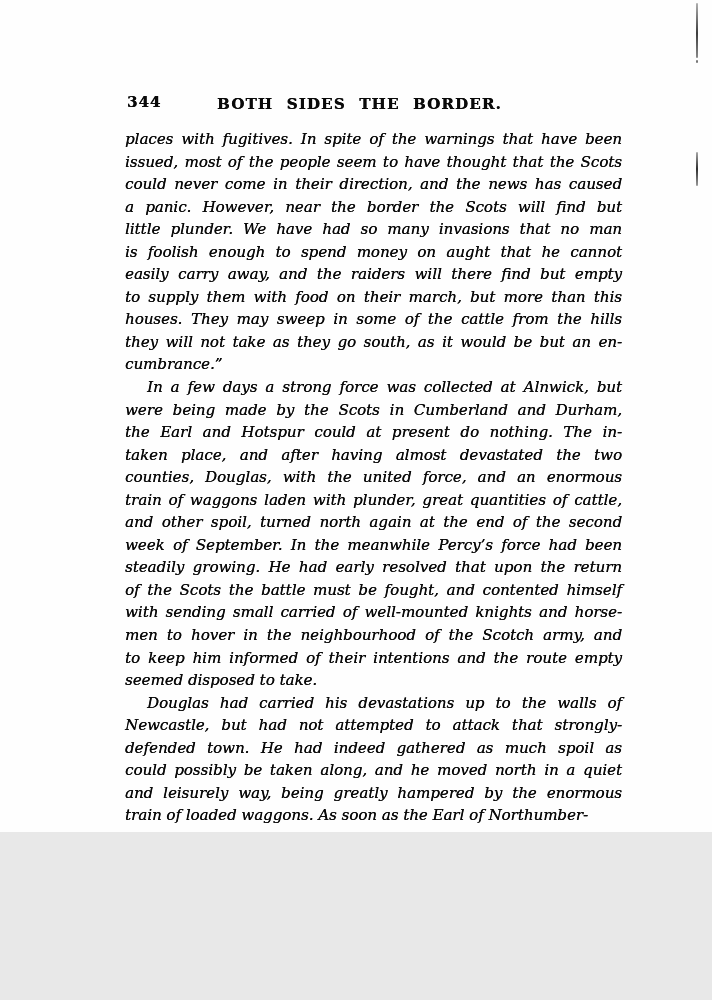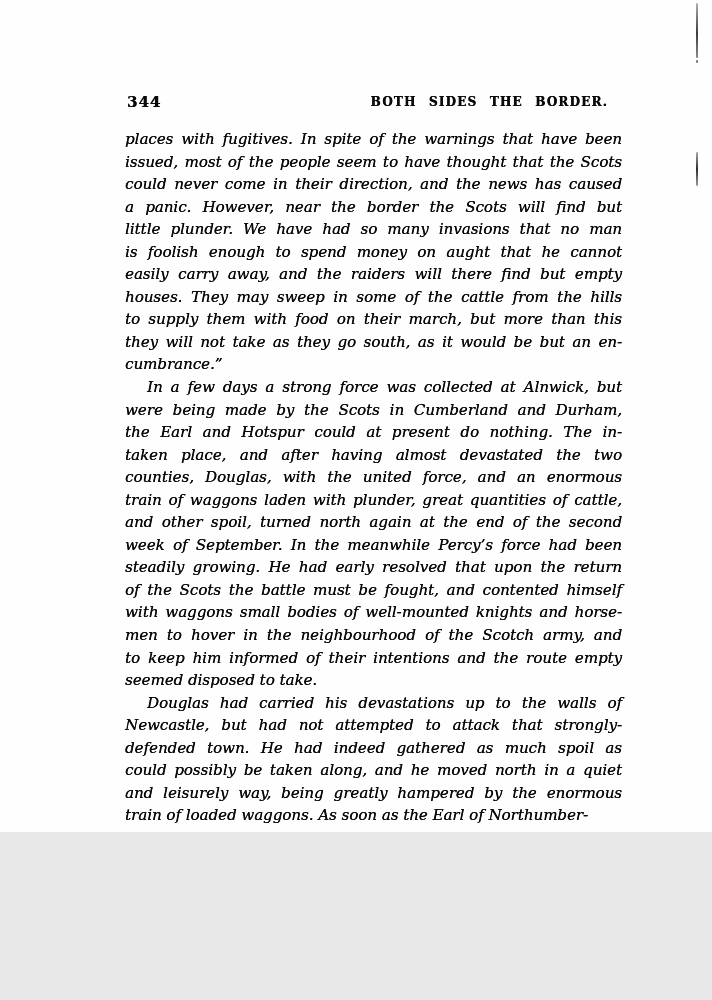--- a/index.html
+++ b/index.html
@@ -16,22 +16,22 @@
     position:absolute;
     left:125px;top:93px;width:497px;height:20px;
   }
   .page-number{
     position:absolute;left:2px;top:0;
     font-size:15px;font-weight:bold;letter-spacing:1px;
     text-shadow:0.3px 0 0 #000;
   }
   .running-title{
     position:absolute;left:0;top:2px;width:100%;
-    text-align:right;
-    font-size:12px;font-weight:bold;
+    text-align:center;
+    font-size:15px;font-weight:bold;
     letter-spacing:1.2px;word-spacing:7px;
     transform:translateX(-14px);
     text-shadow:0.3px 0 0 #000;
   }
   .text-block{
     position:absolute;
     left:125px;top:128px;width:497px;
     font-size:15px;
     text-shadow:0.25px 0 0 #000;
   }
@@ -90,35 +90,35 @@
 
   <div class="text-block">
 
   <div class="line">places with fugitives.  In spite of the warnings that have been</div>
       <div class="line">issued, most of the people seem to have thought that the Scots</div>
       <div class="line">could never come in their direction, and the news has caused</div>
       <div class="line">a panic.  However, near the border the Scots will find but</div>
       <div class="line">little plunder.  We have had so many invasions that no man</div>
       <div class="line">is foolish enough to spend money on aught that he cannot</div>
       <div class="line">easily carry away, and the raiders will there find but empty</div>
+      <div class="line">to supply them with food on their march, but more than this</div>
       <div class="line">houses.  They may sweep in some of the cattle from the hills</div>
-      <div class="line">to supply them with food on their march, but more than this</div>
       <div class="line">they will not take as they go south, as it would be but an en-</div>
       <div class="line last">cumbrance.”</div>
       <div class="line indent">In a few days a strong force was collected at Alnwick, but</div>
       <div class="line">were being made by the Scots in Cumberland and Durham,</div>
       <div class="line">the Earl and Hotspur could at present do nothing.  The in-</div>
       <div class="line">taken place, and after having almost devastated the two</div>
       <div class="line">counties, Douglas, with the united force, and an enormous</div>
       <div class="line">train of waggons laden with plunder, great quantities of cattle,</div>
       <div class="line">and other spoil, turned north again at the end of the second</div>
       <div class="line">week of September.  In the meanwhile Percy’s force had been</div>
       <div class="line">steadily growing.  He had early resolved that upon the return</div>
       <div class="line">of the Scots the battle must be fought, and contented himself</div>
-      <div class="line">with waggons small bodies of well-mounted knights and horse-</div>
+      <div class="line">with sending small carried of well-mounted knights and horse-</div>
       <div class="line">men to hover in the neighbourhood of the Scotch army, and</div>
       <div class="line">to keep him informed of their intentions and the route empty</div>
       <div class="line last">seemed disposed to take.</div>
       <div class="line indent">Douglas had carried his devastations up to the walls of</div>
       <div class="line">Newcastle, but had not attempted to attack that strongly-</div>
       <div class="line">defended town.  He had indeed gathered as much spoil as</div>
       <div class="line">could possibly be taken along, and he moved north in a quiet</div>
       <div class="line">and leisurely way, being greatly hampered by the enormous</div>
       <div class="line last">train of loaded waggons.  As soon as the Earl of Northumber-</div>
     </div>

